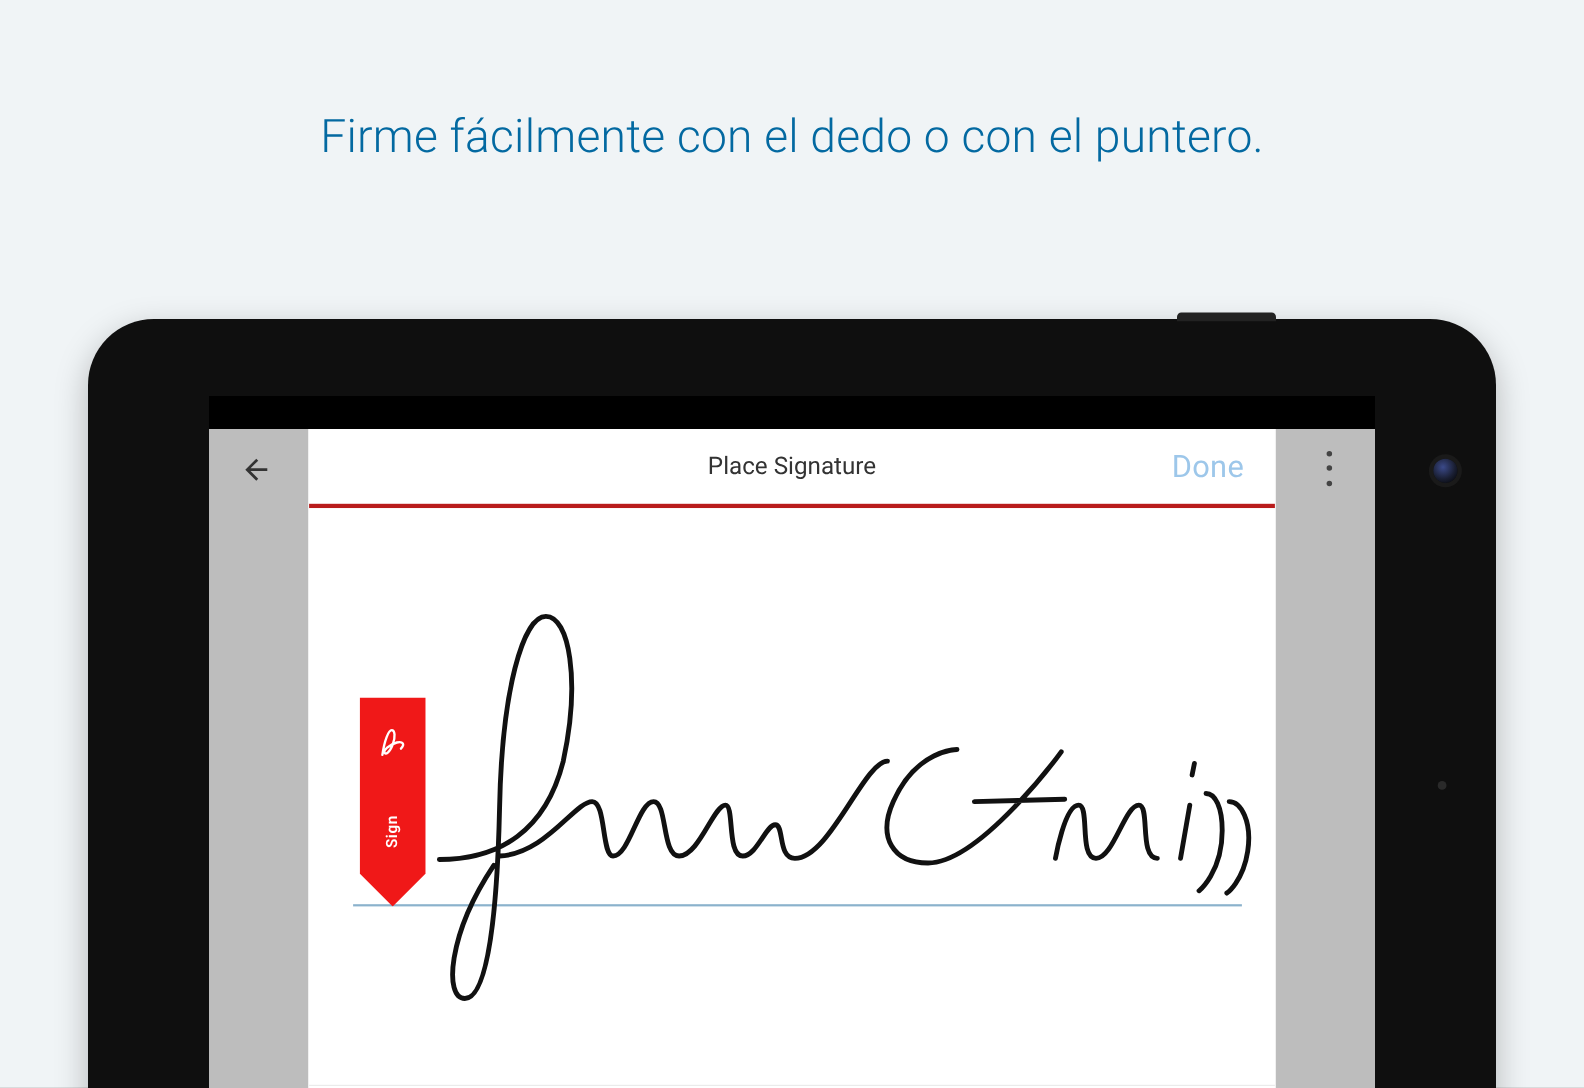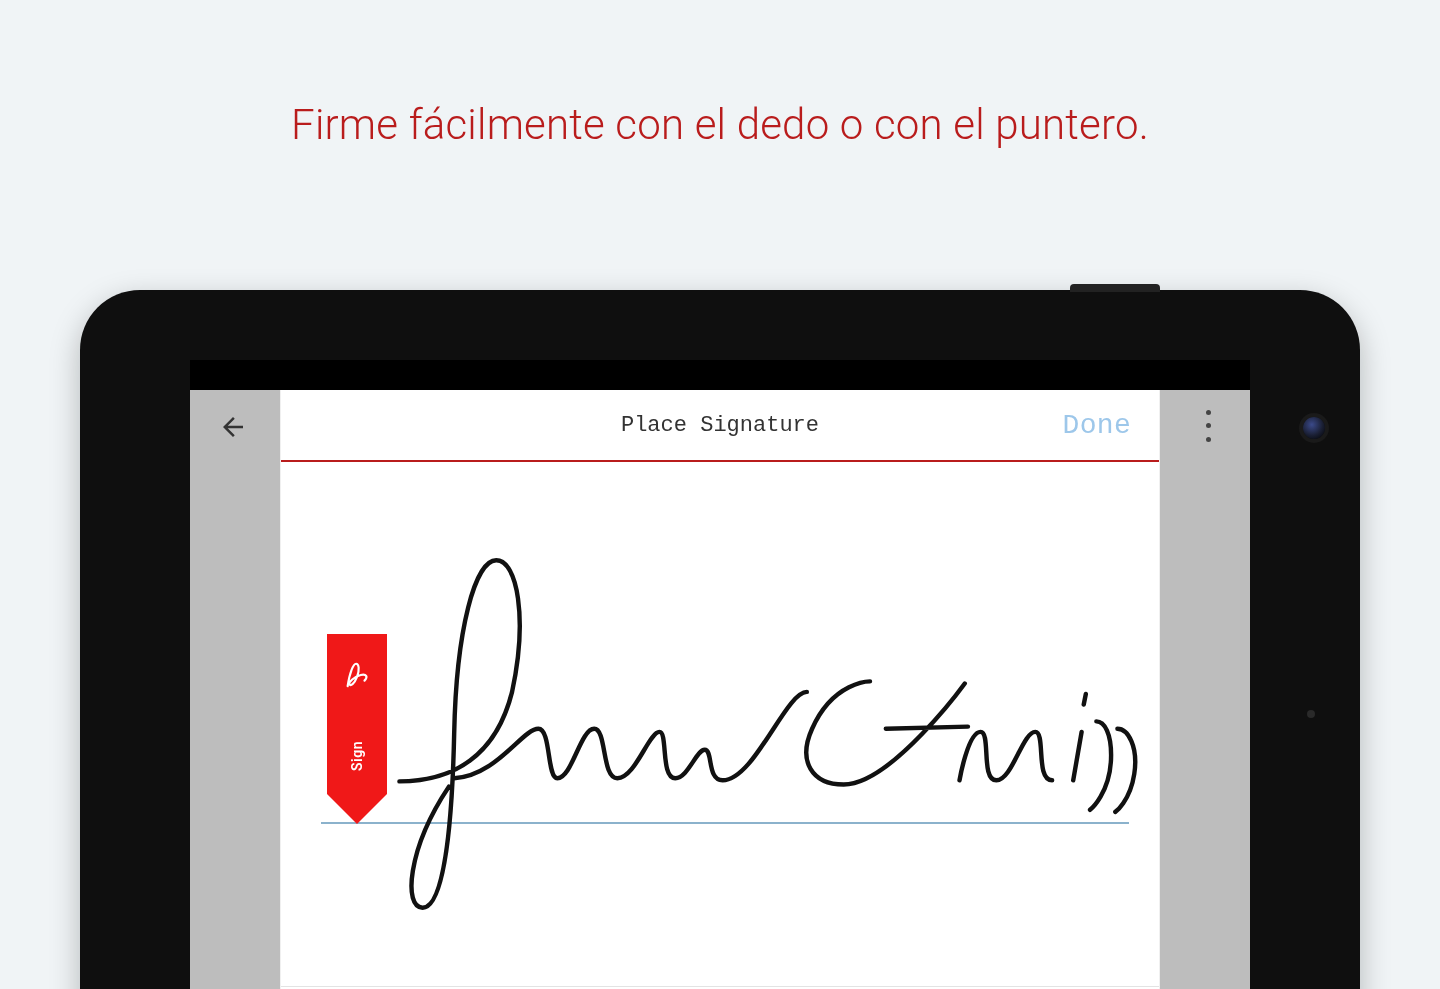--- a/index.html
+++ b/index.html
@@ -12,21 +12,21 @@
     position: relative;
   }
   .headline {
     position: absolute;
     top: 100px;
     left: 0;
     right: 0;
     text-align: center;
     font-size: 42px;
     font-weight: 300;
-    color: #b91c1c;
+    color: #0369a1;
     letter-spacing: 0.2px;
   }
   
   .device {
     position: absolute;
     left: 50%;
     transform: translateX(-50%);
     top: 290px;
     width: 1280px;
     height: 760px;
@@ -118,22 +118,21 @@
     border-right: 1px solid rgba(0,0,0,0.06);
     height: 100%;
   }
   .modal-header {
     height: 72px;
     flex: 0 0 72px;
     display:flex;
     align-items: center;
     justify-content: center;
     position: relative;
-    border-bottom: 2px solid #b91c1c;
-    font-family: Liberation Mono, monospace;
+    border-bottom: 4px solid #b91c1c;
   }
   .modal-title {
     font-size: 22px;
     color: #333;
     font-weight: 400;
   }
   .modal-done {
     position: absolute;
     right: 28px;
     top: 50%;

